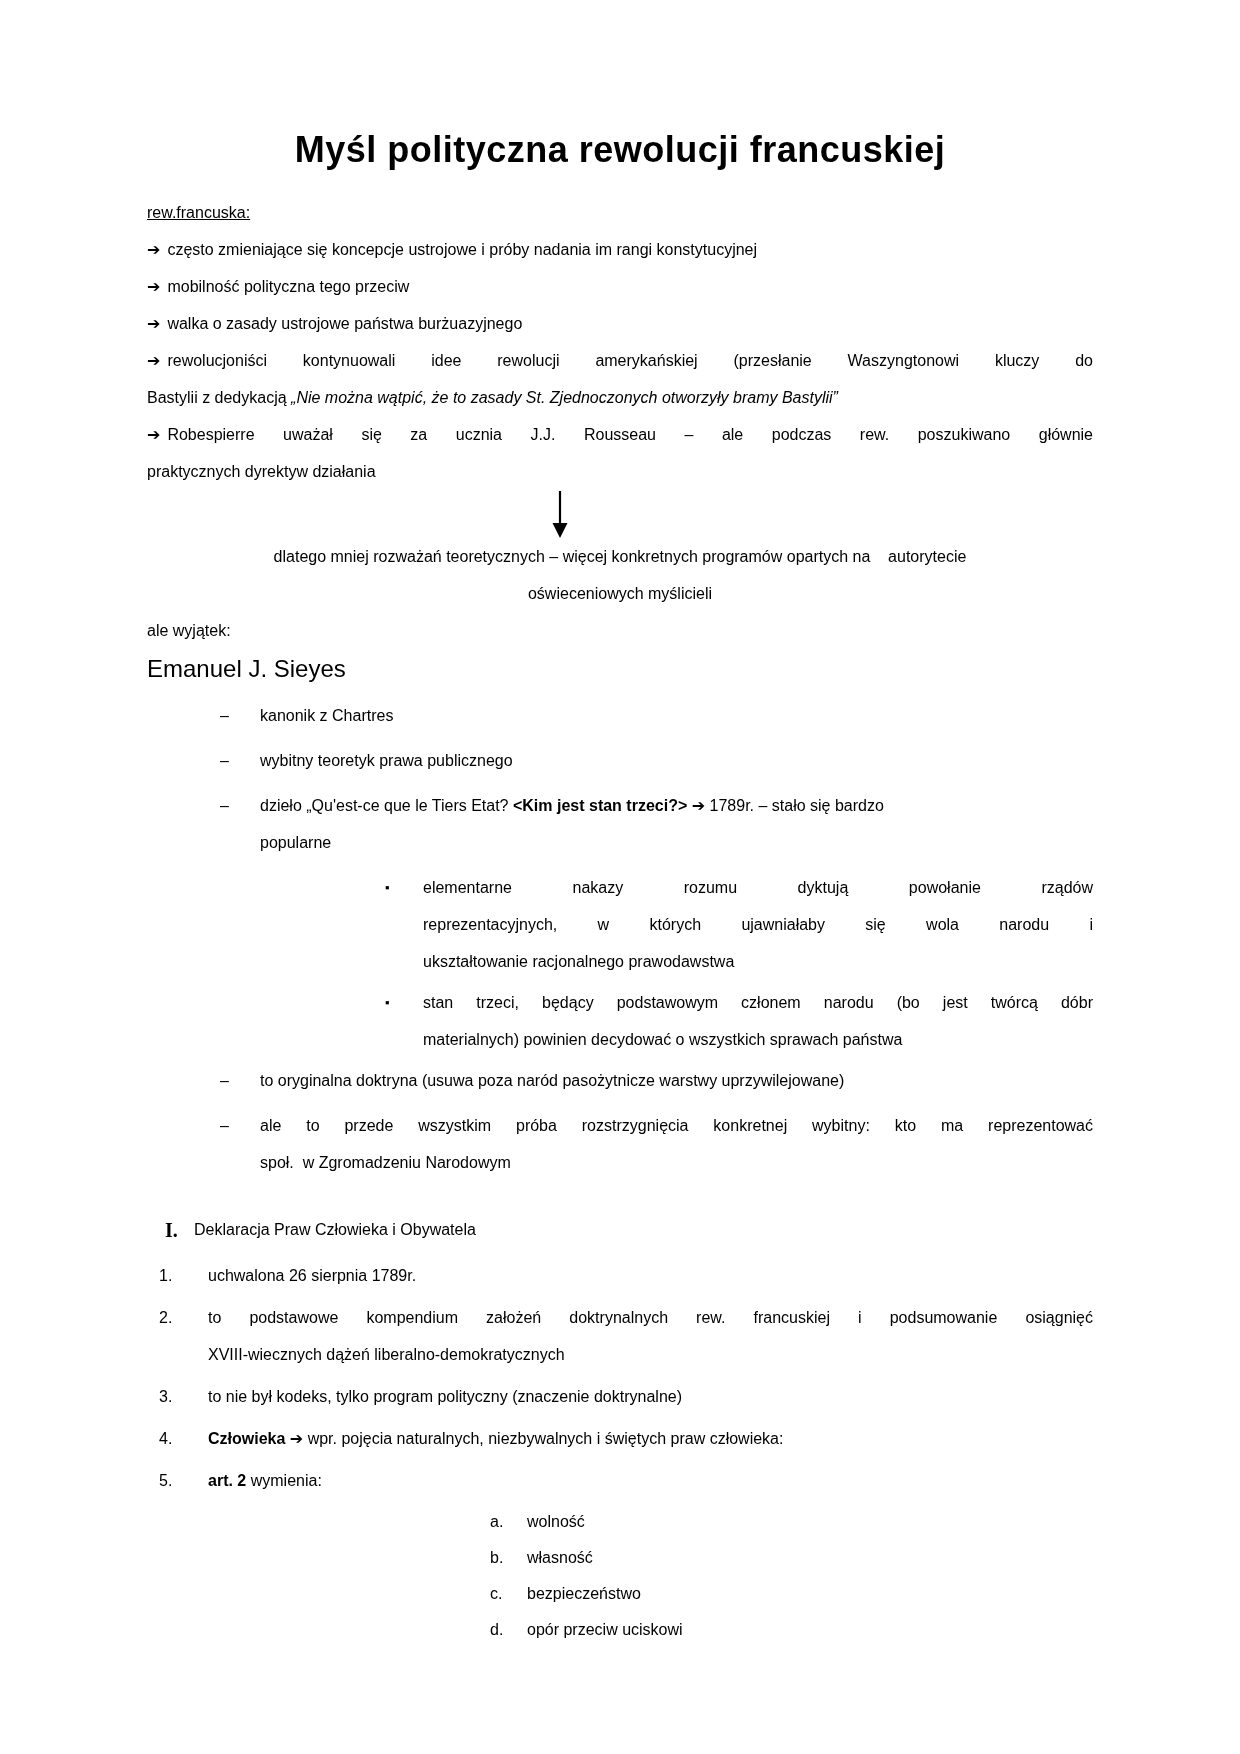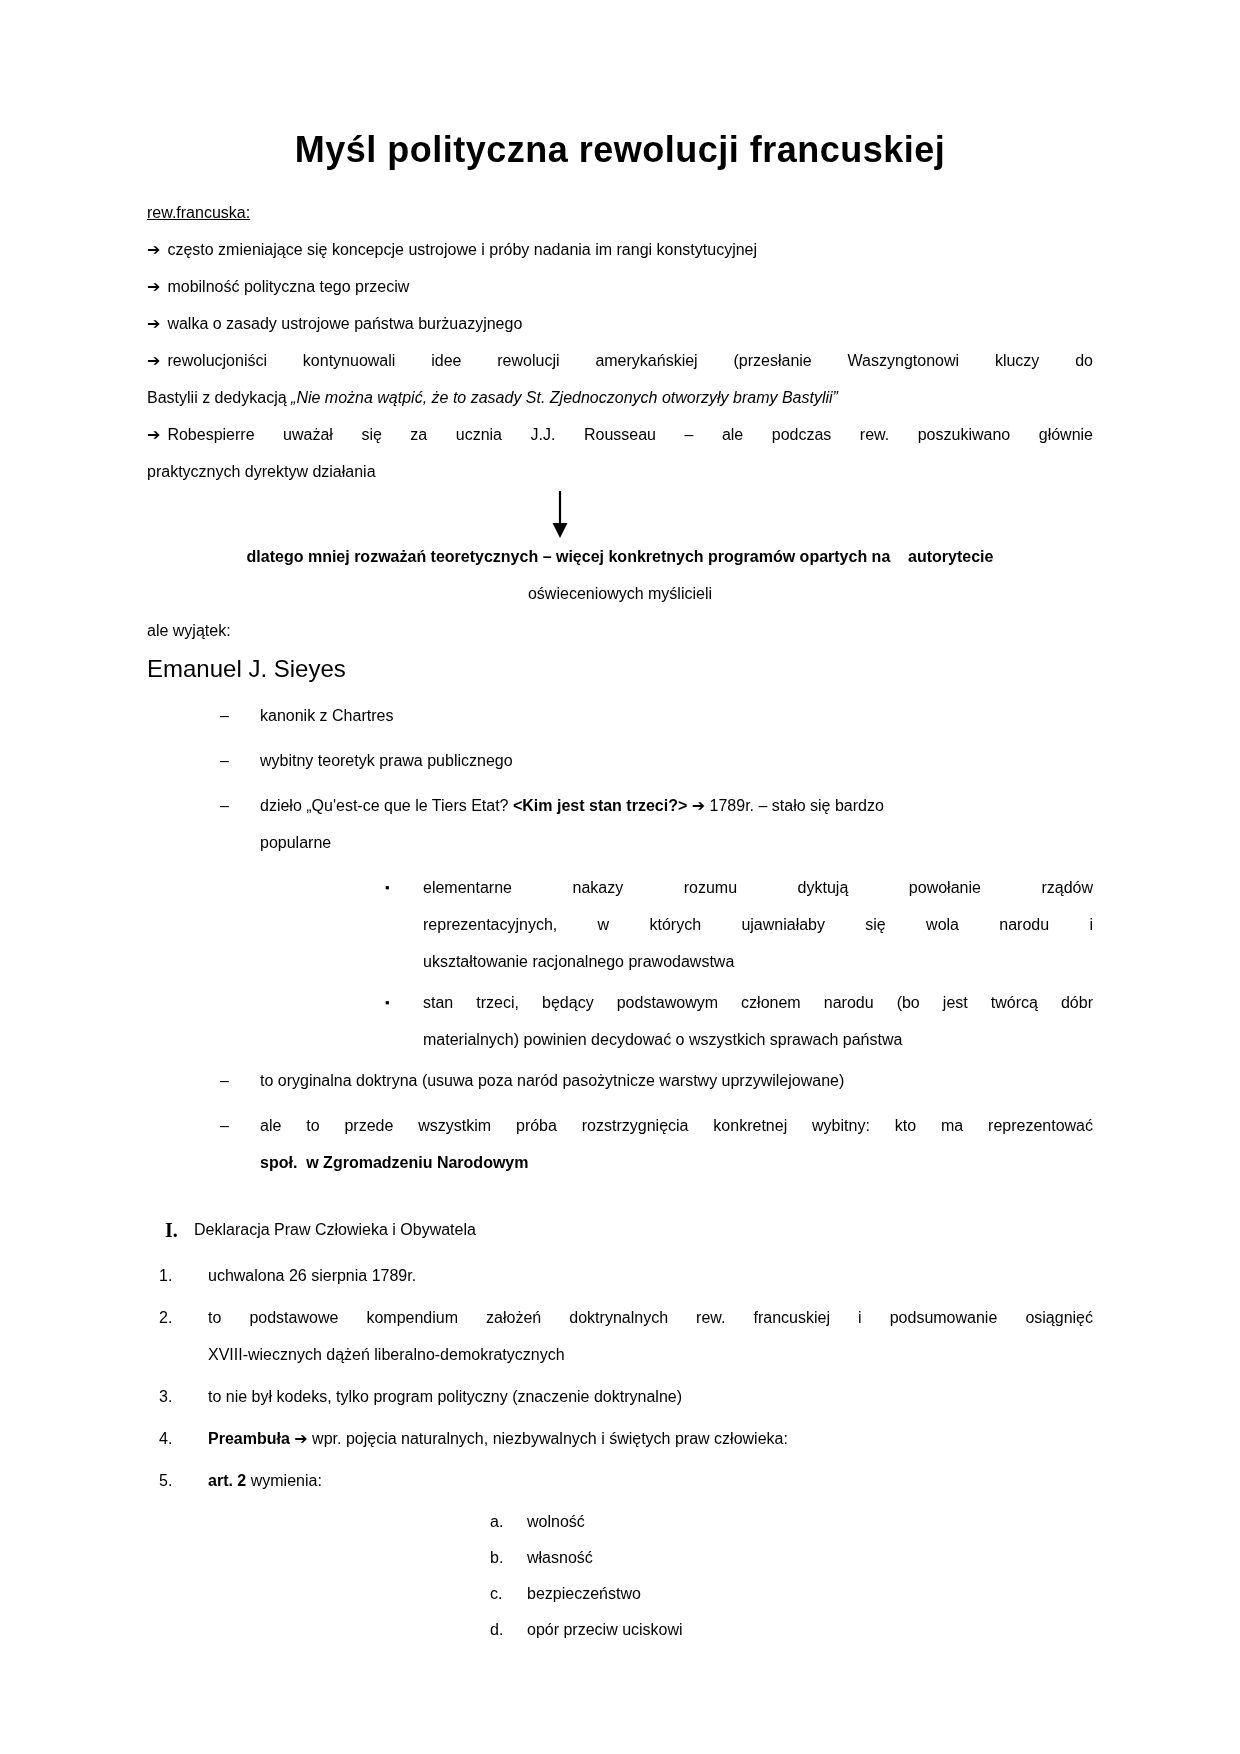--- a/index.html
+++ b/index.html
@@ -11,21 +11,21 @@
   .page { padding: 126px 147px 0 147px; }
 
   h1.title {
     font-size: 36px; font-weight: bold; text-align: center;
     margin: 0 0 20px 0; line-height: 48px; letter-spacing: 0.5px;
   }
 
   .ln { line-height: 37px; margin: 0; }
   .underline { text-decoration: underline; }
   .stretch { text-align: justify; text-align-last: justify; }
-  .pre { white-space: pre-wrap; font-weight: bold; }
+  .pre { white-space: pre-wrap; }
   .center { text-align: center; }
   .bold { font-weight: bold; }
   .italic { font-style: italic; }
 
   .arrow { margin-right: 7px; }
 
   .down-arrow-wrap { height: 48px; margin-left: 403px; }
 
   .h2 { font-size: 24px; line-height: 40px; margin: 0; font-weight: normal; }
 
@@ -171,21 +171,21 @@
   <div class="num-item">
     <span class="num-marker">3.</span>
     <div class="num-body">
         <p class="ln">to nie był kodeks, tylko program polityczny (znaczenie doktrynalne)</p>
       </div>
   </div>
 
   <div class="num-item">
     <span class="num-marker">4.</span>
     <div class="num-body">
-      <p class="ln"><span class="bold">Preambuła</span><span> ➔ wpr. pojęcia naturalnych, niezbywalnych i świętych praw człowieka:</span></p>
+      <p class="ln"><span class="bold">Człowieka</span><span> ➔ wpr. pojęcia naturalnych, niezbywalnych i świętych praw człowieka:</span></p>
     </div>
   </div>
 
   <div class="num-item">
     <span class="num-marker">5.</span>
     <div class="num-body">
       <p class="ln"><span class="bold">art. 2</span><span> wymienia:</span></p>
     </div>
   </div>
 

